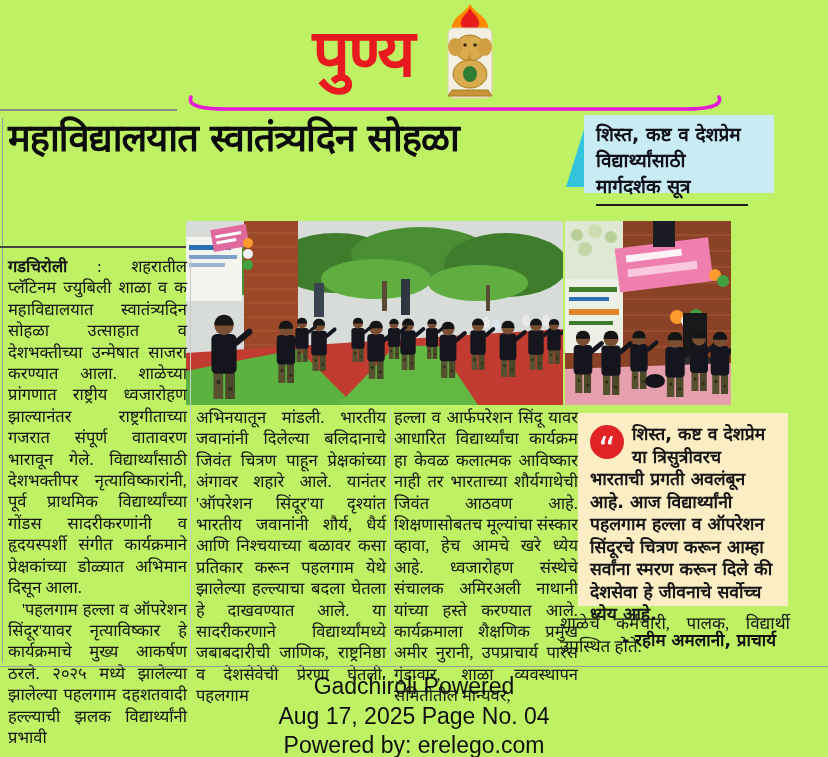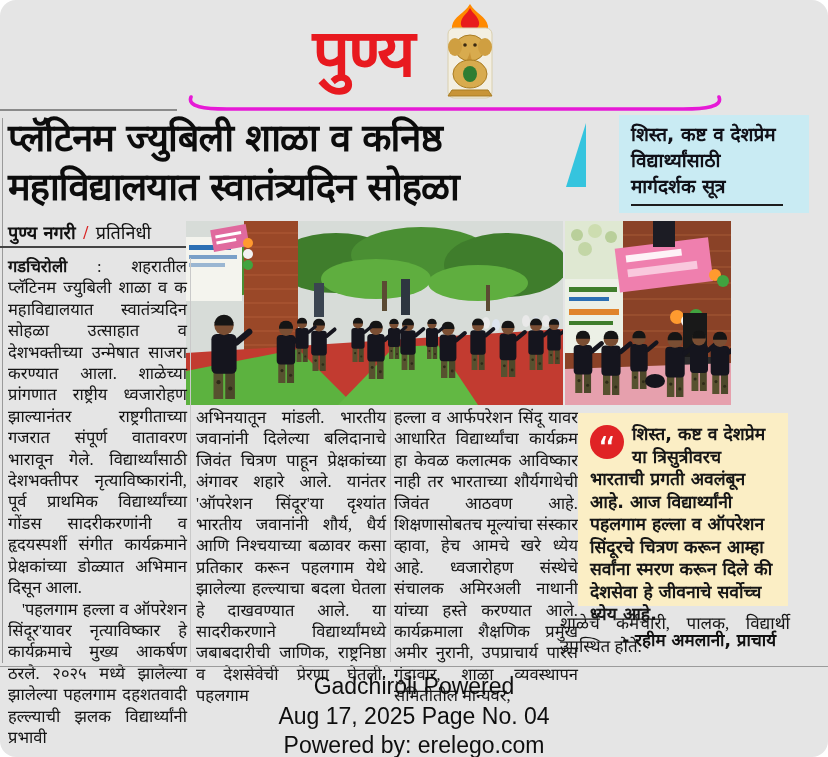--- a/index.html
+++ b/index.html
@@ -1,36 +1,36 @@
 <!DOCTYPE html>
 <html><head>
 <meta charset="utf-8">
 <style>
   html,body{margin:0;padding:0;background:#fff;}
-  .page{position:relative;width:828px;height:757px;background:#e5e5e5;overflow:hidden;
-        font-family:"Liberation Serif","DejaVu Serif",serif;color:#111;border-radius:16px;}
+  .page{position:relative;width:828px;height:757px;background:#bef264;overflow:hidden;
+        font-family:"Liberation Serif","DejaVu Serif",serif;color:#111;}
   .abs{position:absolute;}
 
   
   .masthead{top:4px;left:0;width:828px;height:100px;display:flex;justify-content:center;
             align-items:center;gap:10px;}
   .mast-title{color:#e8191f;font-family:"DejaVu Sans","Liberation Sans",sans-serif;
               font-weight:800;font-size:66px;line-height:1;letter-spacing:-2px;}
   .swoosh{top:94px;left:183px;width:544px;height:20px;}
   .grayline-tl{top:109px;left:0;width:177px;height:2px;background:#8a8a8a;}
 
   
   .headline{top:114px;left:8px;width:574px;font-weight:800;font-size:38px;line-height:49px;
             color:#0c0c0c;font-family:"DejaVu Sans","Liberation Sans",sans-serif;letter-spacing:-1px;}
   .left-rule{top:118px;left:2px;width:1px;height:545px;background:#9a9a9a;}
 
   
   .guide-tri{top:123px;left:566px;width:20px;height:64px;background:#35c4de;
              clip-path:polygon(100% 0,100% 100%,0 100%);}
-  .guide-box{top:115px;left:619px;width:190px;height:98px;background:#c9ebf3;
+  .guide-box{top:115px;left:584px;width:190px;height:78px;background:#c9ebf3;
              padding:6px 10px 4px 12px;box-sizing:border-box;}
   .guide-box .gl{font-family:"DejaVu Sans","Liberation Sans",sans-serif;font-weight:800;
                  font-size:19px;line-height:26px;color:#101018;}
   .guide-underline{width:152px;height:2px;background:#1c1c1c;margin-top:5px;}
 
   
   .byline{top:220px;left:8px;width:180px;font-size:18px;}
   .byline .paper{font-family:"DejaVu Sans","Liberation Sans",sans-serif;font-weight:800;}
   .byline .sep{color:#d92121;font-weight:700;padding:0 3px;}
   .byline-rule{top:246px;left:0;width:187px;height:2px;background:#444;}
@@ -93,38 +93,32 @@
     </span>
   </div>
   <div class="abs swoosh">
     <svg width="544" height="20" viewBox="0 0 544 20">
       <path d="M8,3 C4,13 22,15 44,15 L500,15 C522,15 540,13 536,3" stroke="#e61ad6" stroke-width="3.6" fill="none" stroke-linecap="round"></path>
     </svg>
   </div>
   <div class="abs grayline-tl"></div>
 
   <div class="abs headline">
-    <div>प्लॅटिनम ज्युबिली शाळा व कनिष्ठ</div>
     <div>महाविद्यालयात स्वातंत्र्यदिन सोहळा</div>
   </div>
   <div class="abs left-rule"></div>
 
   <div class="abs guide-tri"></div>
   <div class="abs guide-box">
     <div class="gl">शिस्त, कष्ट व देशप्रेम</div>
     <div class="gl">विद्यार्थ्यांसाठी</div>
     <div class="gl">मार्गदर्शक सूत्र</div>
     <div class="guide-underline"></div>
   </div>
 
-  <div class="abs byline">
-    <span class="paper">पुण्य नगरी</span>
-    <span class="sep">/</span>
-    <span>प्रतिनिधी</span>
-  </div>
   <div class="abs byline-rule"></div>
 
   <div class="abs photoL">
     <svg width="377" height="184" viewBox="0 0 377 184">
       <defs>
         <g id="cadet">
           <rect x="-5" y="-13" width="4.6" height="13" fill="#57512f"></rect>
           <rect x="0.6" y="-13" width="4.6" height="13" fill="#4c482a"></rect>
           <circle cx="-2.6" cy="-8" r="1" fill="#2e2b18"></circle>
           <circle cx="3" cy="-5" r="1" fill="#2e2b18"></circle>

